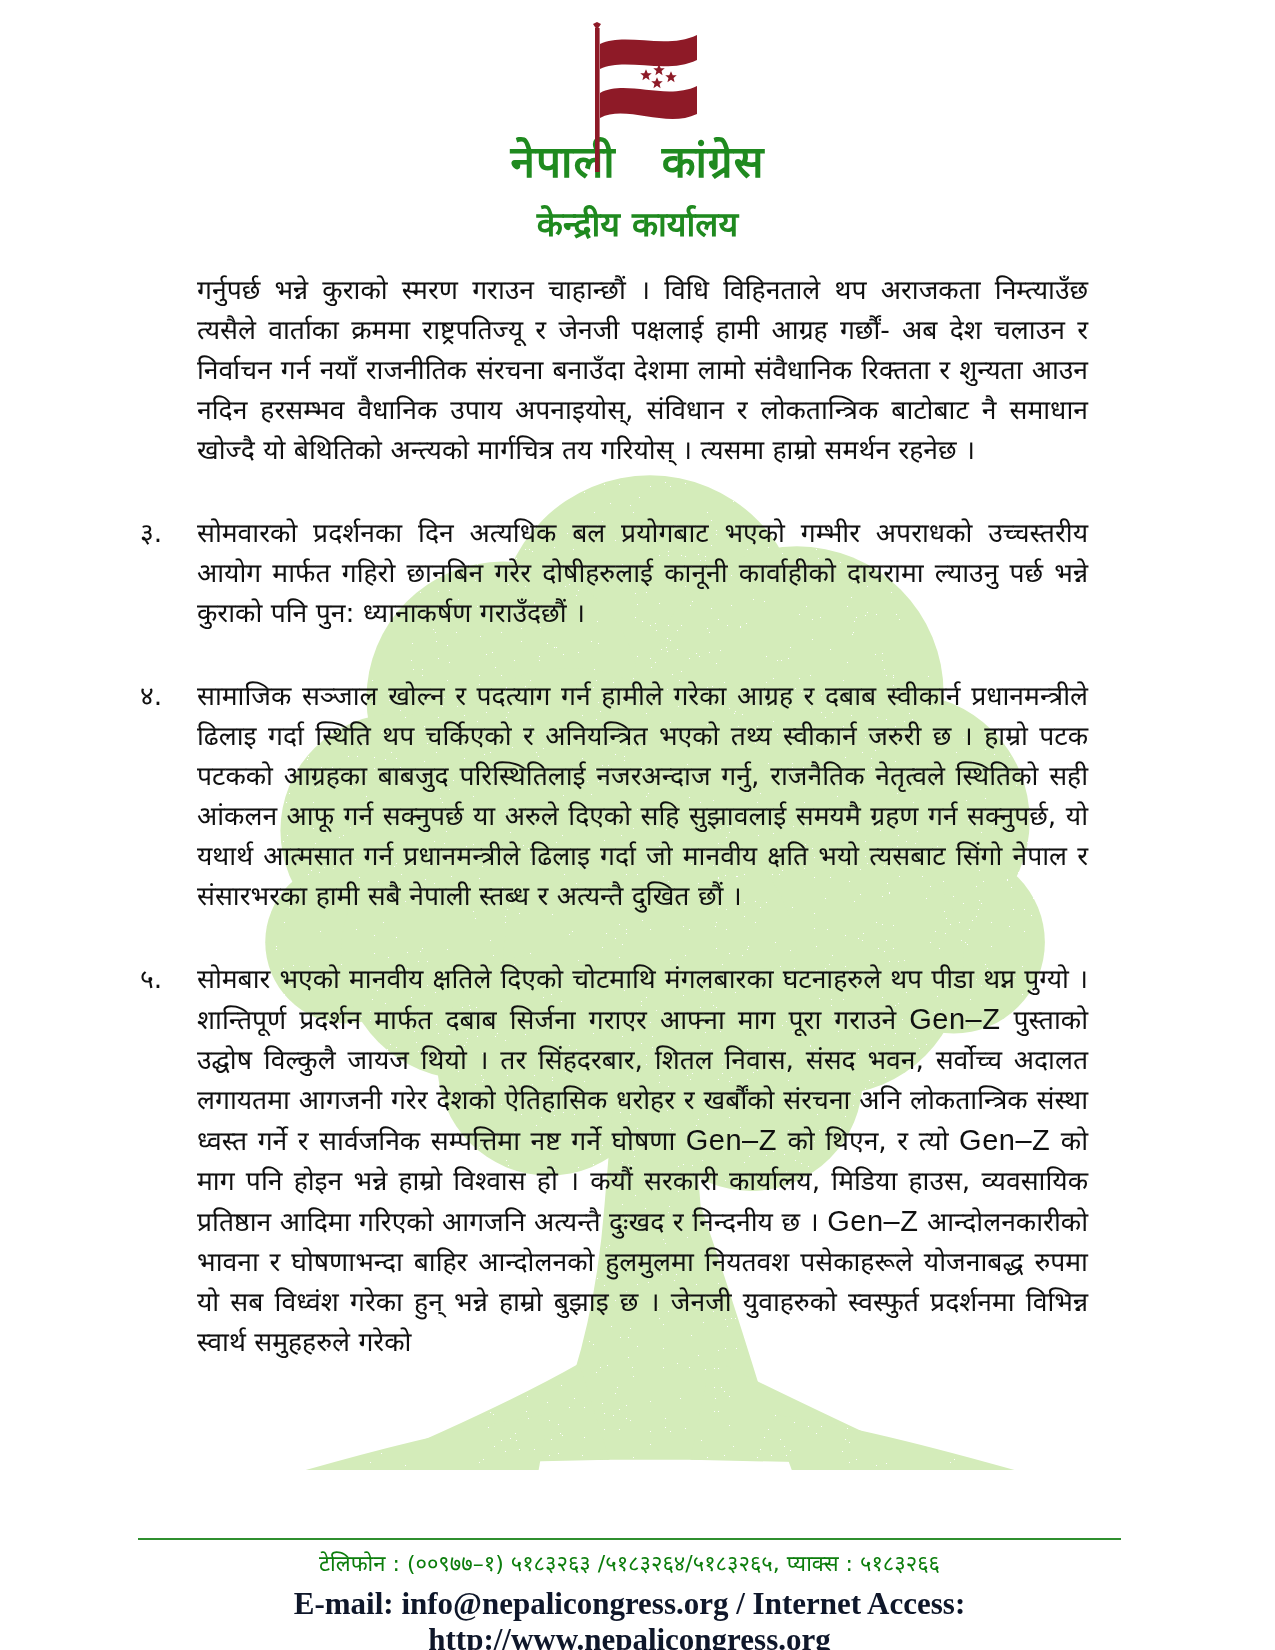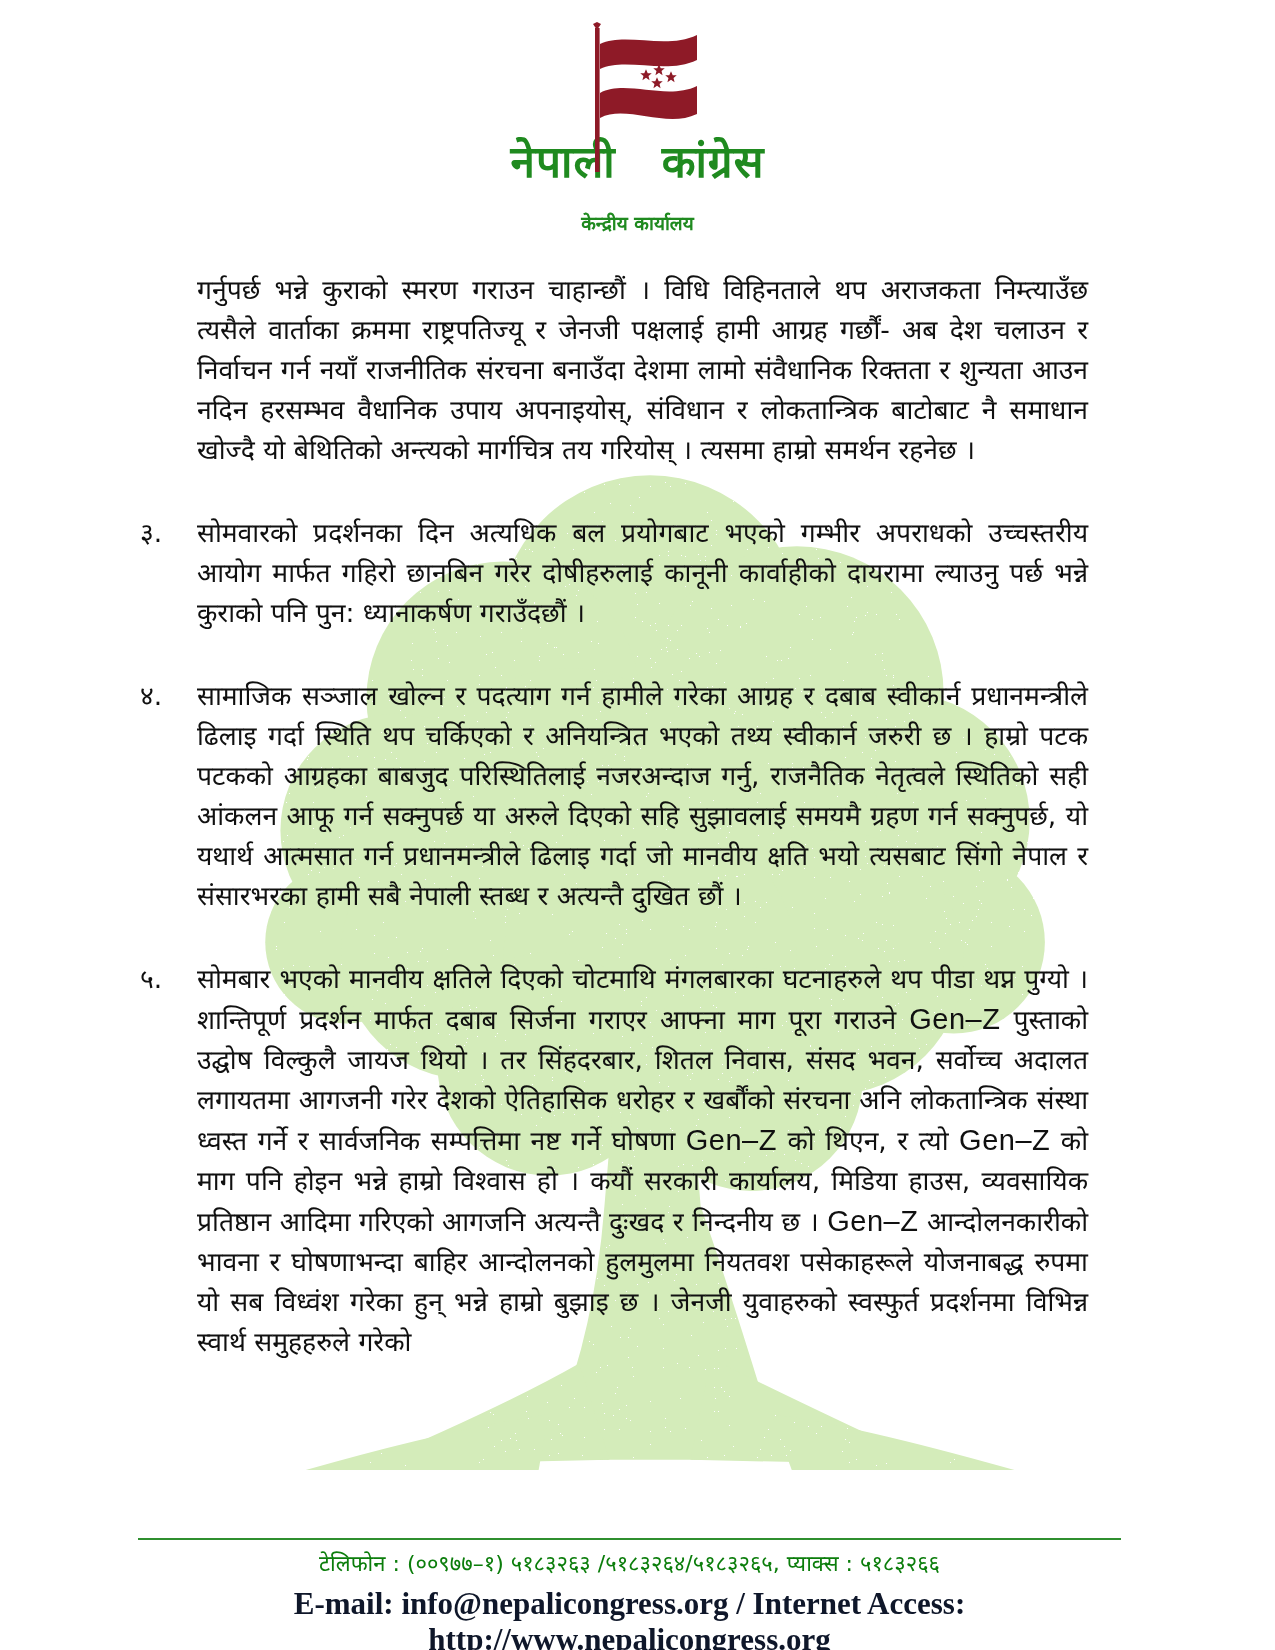--- a/index.html
+++ b/index.html
@@ -11,21 +11,21 @@
   .watermark {
     position:absolute; left:245px; top:455px; width:810px; height:1015px;
     z-index:0; pointer-events:none;
   }
   
   .header { position:absolute; top:0; left:0; right:0; text-align:center; z-index:2; }
   .flag-wrap { height:150px; margin-top:22px; position:relative; }
   .flag-wrap svg { display:block; margin:0 auto; }
   .title { margin-top:-42px; font-size:44px; font-weight:bold; color:#1f8a1f; letter-spacing:1px; }
   .title .gap { display:inline-block; width:46px; }
-  .subtitle { margin-top:20px; font-size:19px; font-weight:bold; color:#1f8a1f;text-align:center; }
+  .subtitle { margin-top:10px; font-size:34px; font-weight:bold; color:#1f8a1f;text-align:center; }
   .address  { margin-top:4px;  font-size:23px; font-weight:bold; color:#1f8a1f; }
   
   .body-block {
     position:absolute; top:270px; left:140px; width:948px; z-index:1;
     font-size:26.5px; line-height:40px; text-align:justify;
   }
   .para { display:flex; margin-bottom:43px; }
   .para:last-child { margin-bottom:0; }
   .para-num { flex:0 0 57px; text-align:left; }
   .para-text { flex:1; }

